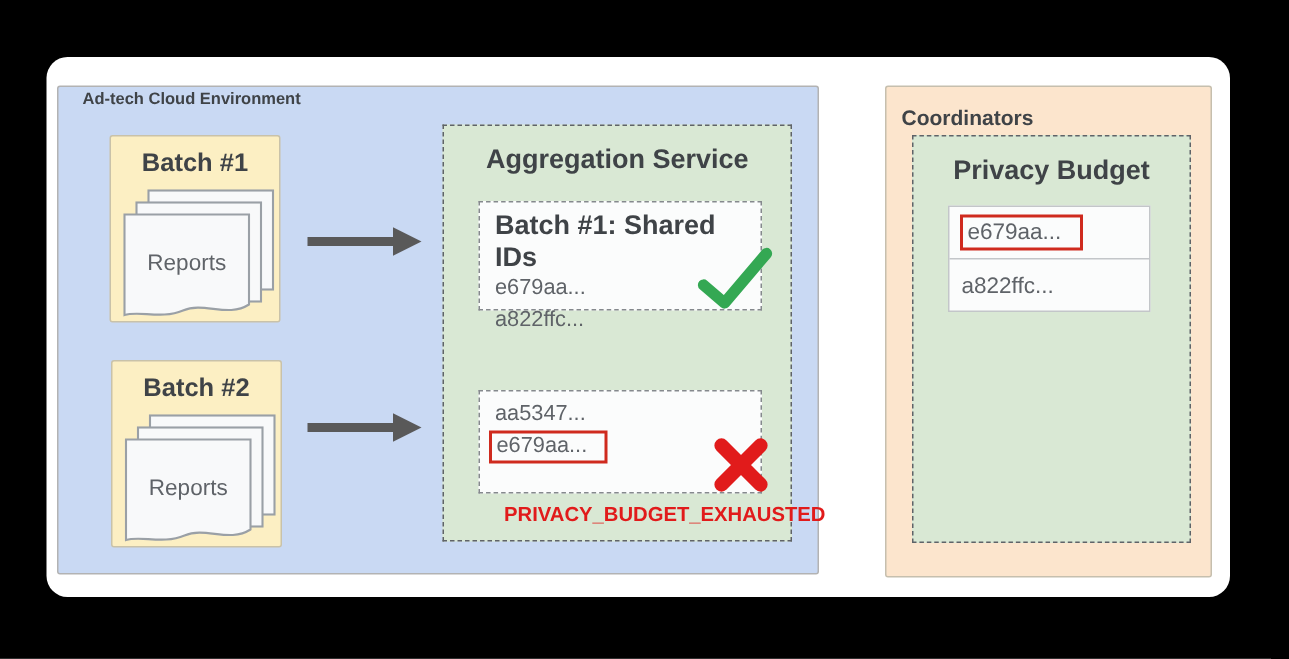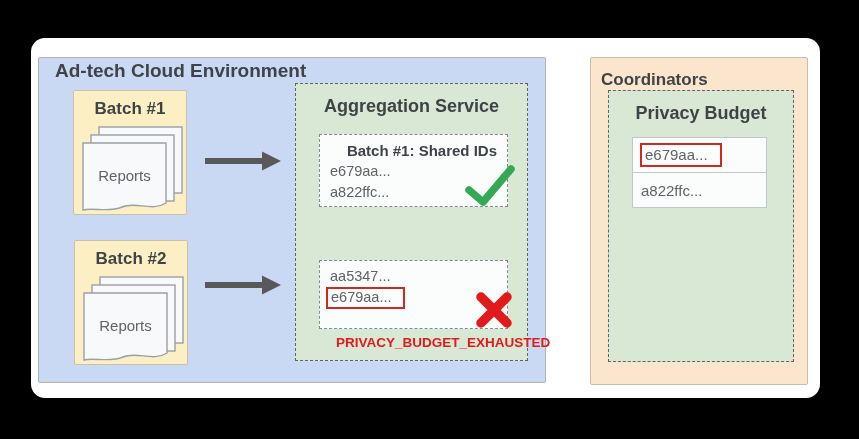--- a/index.html
+++ b/index.html
@@ -3,47 +3,47 @@
 <meta charset="utf-8">
 <style>
   html,body{margin:0;padding:0;background:#000;}
   #stage{position:relative;width:859px;height:439px;overflow:hidden;
          font-family:"Liberation Sans",sans-serif;background:var(--outer-bg,#000);}
   .abs{position:absolute;box-sizing:border-box;}
   #card{left:31px;top:38px;width:789px;height:360px;background:var(--card-bg,#fff);border-radius:14px;}
 
   #cloud-box{left:38px;top:57px;width:508px;height:326px;background:var(--cloud-bg);
              border:1px solid var(--cloud-border);border-radius:2px;}
-  #cloud-title{left:55px;top:60px;font-size:19px;font-weight:bold;color:var(--title-text);}
+  #cloud-title{left:55px;top:60px;font-size:11px;font-weight:bold;color:var(--title-text);}
 
   .batch{width:114px;height:125px;background:var(--batch-bg);
          border:1px solid var(--batch-border);border-radius:2px;}
   #batch1{left:73px;top:90px;} #batch2{left:74px;top:240px;}
   .batch-title{left:0;top:8px;width:100%;text-align:center;font-size:17px;
                font-weight:bold;color:var(--title-text);}
   .papers-svg{left:0;top:0;width:114px;height:125px;}
   .reports-label{left:9px;top:76px;width:83px;text-align:center;font-size:15px;color:var(--body-text);}
 
   #service-box{left:295px;top:83px;width:233px;height:278px;background:var(--service-bg);
                border:1.5px dashed var(--service-border);}
   #service-title{left:0;top:12px;width:100%;text-align:center;font-size:18px;
                  font-weight:bold;color:var(--title-text);}
   .panel{width:189px;background:var(--panel-bg);border:1px dashed var(--panel-border);
          padding:5px 10px;}
   #panel1{left:23px;top:50px;height:73px;} #panel2{left:23px;top:176px;height:69px;}
-  .panel-heading{font-size:15px;font-weight:bold;color:var(--title-text);line-height:21px;text-align:right;}
+  .panel-heading{font-size:18px;font-weight:bold;color:var(--title-text);line-height:21px;}
   .id-line{font-size:14.5px;color:var(--body-text);line-height:21px;}
   .red-box{display:inline-block;border:2.5px solid var(--highlight-red);
            padding:0 12px 1px 3px;margin-left:-4px;line-height:17px;}
   #error-label{left:0;top:251px;width:100%;text-align:center;font-size:13.5px;
                font-weight:bold;color:var(--error-red);padding-left:40px;}
 
   #coord-box{left:590px;top:57px;width:218px;height:328px;background:var(--coordinators-bg);
              border:1px solid var(--coordinators-border);border-radius:2px;}
-  #coord-title{left:10px;top:12px;font-size:17px;font-weight:bold;color:var(--title-text);}
+  #coord-title{left:10px;top:12px;font-size:14px;font-weight:bold;color:var(--title-text);}
   #privacy-box{left:17px;top:32px;width:186px;height:272px;background:var(--service-bg);
                border:1.5px dashed var(--service-border);}
   #privacy-title{left:0;top:12px;width:100%;text-align:center;font-size:18px;
                  font-weight:bold;color:var(--title-text);}
   #shared-table{left:23px;top:46px;width:135px;background:var(--panel-bg);
                 border:1px solid var(--table-border);}
   .t-header{height:27px;line-height:27px;text-align:center;font-size:14.5px;font-weight:bold;
             color:#44484c;border-bottom:1px solid var(--table-border);}
   .t-row{height:34px;display:flex;align-items:center;padding-left:8px;font-size:15px;
          color:var(--body-text);}

